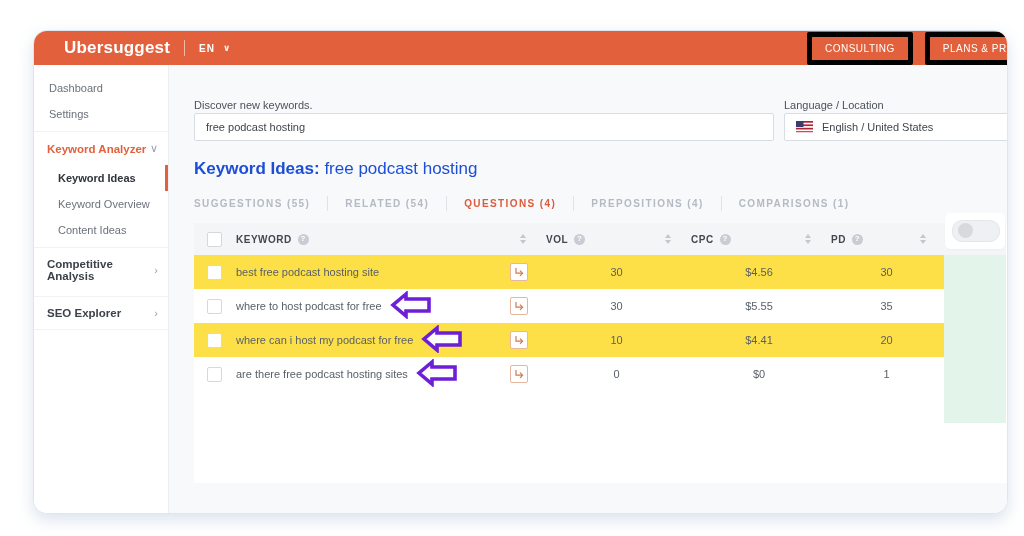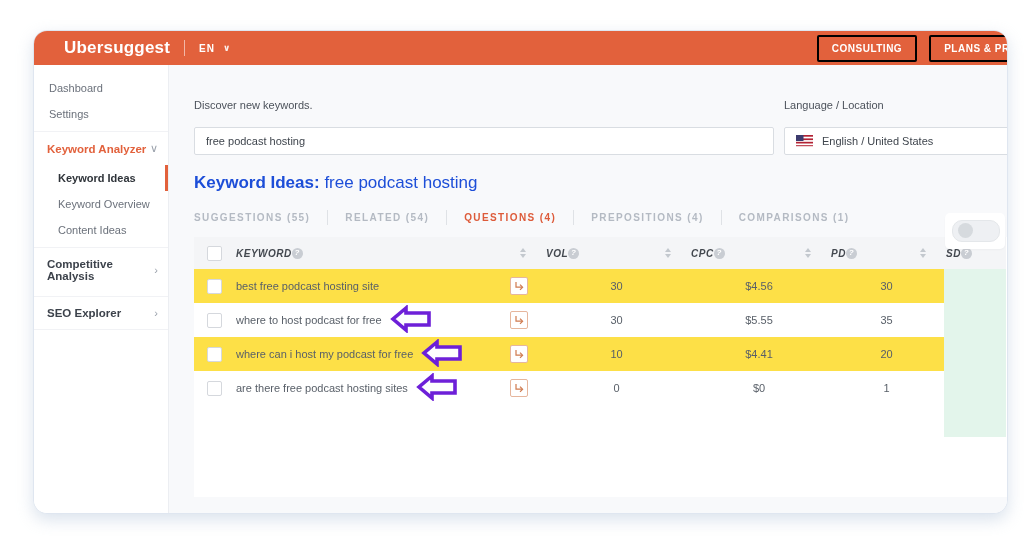--- a/index.html
+++ b/index.html
@@ -18,22 +18,22 @@
   .topbar{
     height:34px;flex:0 0 34px;background:#E2613C;display:flex;align-items:center;
     padding-left:30px;color:#fff;
   }
   .brand{font-size:17px;font-weight:bold;letter-spacing:.2px;}
   .topbar-divider{width:1px;height:16px;background:rgba(255,255,255,.55);margin:0 14px;}
   .lang-sel{display:flex;align-items:center;gap:8px;font-size:10px;font-weight:bold;letter-spacing:1px;cursor:pointer;}
   .lang-caret{font-size:9px;line-height:6px;opacity:.9;}
   .hdr-btns{margin-left:auto;display:flex;gap:12px;margin-right:-48px;}
   .hdr-btn{
-    border:2px solid #000000;background:transparent;color:#fff;border-radius:2px;
-    font-size:10px;font-weight:bold;letter-spacing:.5px;padding:6px 13px;white-space:nowrap;
+    border:5px solid #000000;background:transparent;color:#fff;border-radius:2px;
+    font-size:10px;font-weight:normal;letter-spacing:.5px;padding:6px 13px;white-space:nowrap;
     font-family:inherit;cursor:pointer;
   }
   
   .body-row{flex:1;display:flex;min-height:0;}
   .sidebar{
     width:135px;flex:0 0 135px;background:#fff;border-right:1px solid #eceef2;
     padding-top:10px;box-sizing:border-box;
   }
   .side-item{font-size:11px;color:#6b717b;padding:7px 10px 7px 15px;cursor:pointer;}
   .side-group{
@@ -45,21 +45,21 @@
   .side-group.active{color:#E2613C;}
   .side-sub{font-size:11px;color:#6b717b;padding:7px 10px 7px 24px;cursor:pointer;}
   .side-sub.selected{color:#2e3339;font-weight:bold;box-shadow:inset -3px 0 0 #E2613C;}
   .side-group.last{border-bottom:1px solid #f1f2f5;}
   
   .main{
     flex:1;background:#f8f9fb;position:relative;box-sizing:border-box;
     padding:0 0 0 25px;min-width:0;
   }
   .search-row{display:flex;gap:10px;margin-top:34px;}
-  .field-label{font-size:11px;color:#4c525b;margin-bottom:16px;}
+  .field-label{font-size:11px;color:#4c525b;margin-bottom:2px;}
   .search-left{flex:0 0 580px;}
   .search-input{
     width:100%;height:28px;box-sizing:border-box;border:1px solid #d9dde2;border-radius:2px;
     background:#fff;padding:0 11px;font-size:11px;color:#3f454d;font-family:inherit;outline:none;
   }
   .search-right{flex:0 0 250px;}
   .lang-box{
     height:28px;box-sizing:border-box;border:1px solid #d9dde2;border-radius:2px;background:#fff;
     display:flex;align-items:center;gap:9px;padding:0 11px;font-size:11px;color:#3f454d;cursor:pointer;
   }
@@ -88,21 +88,21 @@
   .tab + .tab{border-left:1px solid #dfe2e6;}
   .tab.active{color:#DD5B3A;}
   
   .table-wrap{margin-top:12px;background:#fff;min-height:260px;}
   table{border-collapse:collapse;width:812px;table-layout:fixed;}
   col.c-check{width:40px;}  col.c-kw{width:260px;} col.c-icon{width:50px;}
   col.c-vol{width:145px;}   col.c-cpc{width:140px;} col.c-pd{width:115px;} col.c-sd{width:62px;}
   thead tr{background:#f4f5f7;height:32px;}
   th{font-size:10px;font-weight:bold;color:#43484f;letter-spacing:.5px;text-align:left;padding:0;}
   .th-inner{display:flex;align-items:center;justify-content:space-between;padding:0 18px 0 2px;}
-  .th-left{display:flex;align-items:center;font-style:italic;}
+  .th-left{display:flex;align-items:center;gap:6px;}
   .info-dot{
     width:11px;height:11px;border-radius:50%;background:#c9cdd3;color:#fff;
     font-size:8px;font-weight:bold;display:inline-flex;align-items:center;justify-content:center;
     line-height:1;
   }
   .sort{display:inline-flex;flex-direction:column;gap:2px;cursor:pointer;}
   .sort i{display:block;width:0;height:0;border-left:3.5px solid transparent;border-right:3.5px solid transparent;}
   .sort .up{border-bottom:4px solid #c3c8ce;}
   .sort .dn{border-top:4px solid #c3c8ce;}
   tbody tr{height:34px;}

